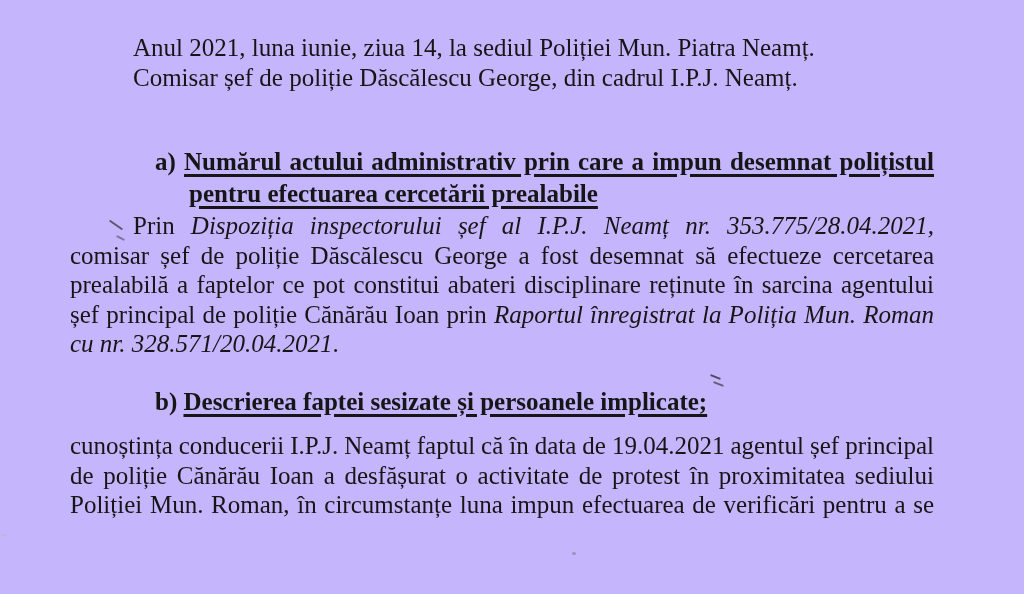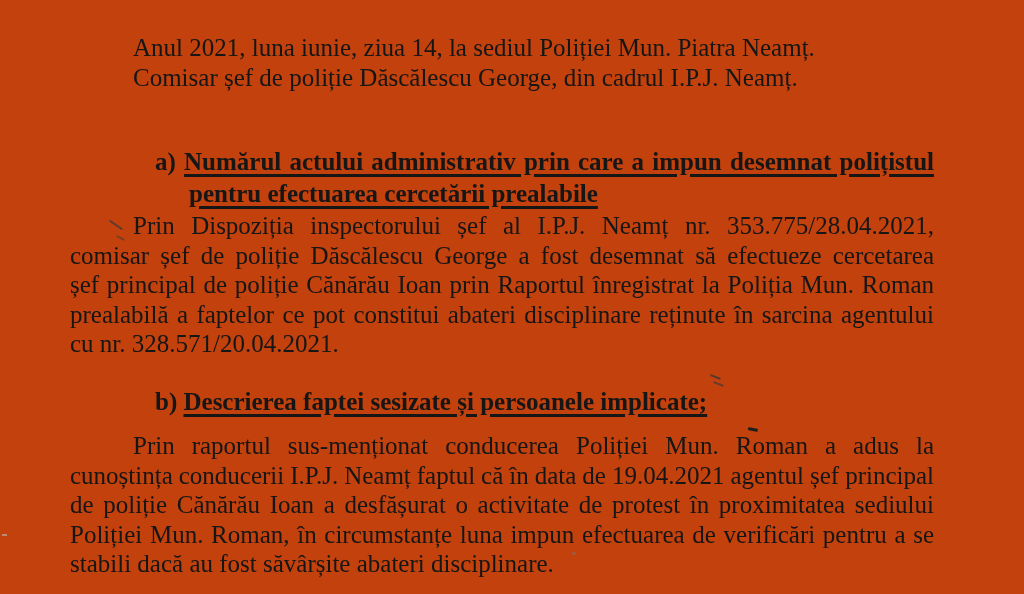--- a/index.html
+++ b/index.html
@@ -1,20 +1,20 @@
 <!DOCTYPE html>
 <html><head>
 <meta charset="utf-8">
 <style>
   html, body { margin: 0; padding: 0; background: #e8e8e8; }
   #page {
     position: relative;
     width: 1024px;
     height: 594px;
-    background: #c2410c;
+    background: #c4b5fd;
     overflow: hidden;
     font-family: "Liberation Serif", "DejaVu Serif", serif;
     font-size: 25px;
     color: #161616;
     -webkit-font-smoothing: antialiased;
   }
   .block { position: absolute; }
   .line { white-space: nowrap; }
   
   .jline { text-align: justify; text-align-last: justify; word-spacing: -1px; }
@@ -35,21 +35,21 @@
 
   
   #para-a { left: 70px; top: 211px; width: 864px; line-height: 29.6px; }
 
   
   #heading-b { left: 155px; top: 386px; width: 779px; line-height: 32px; font-weight: bold; }
 
   
   #para-b { left: 70px; top: 431px; width: 864px; line-height: 29.6px; }
 
-  .it { }
+  .it { font-style: italic; }
 
   
   .accented { position: relative; }
   .accented::before {
     content: "";
     position: absolute;
     left: 12px;
     top: -4px;
     width: 10px;
     height: 2.5px;
@@ -78,35 +78,33 @@
   </div>
 
   <div id="heading-a" class="block">
     <div class="line jline"><span>a)</span> <span class="u">Numărul actului administrativ prin care a impun desemnat polițistul</span></div>
     <div class="line lline h2"><span class="u">pentru efectuarea cercetării prealabile</span></div>
   </div>
 
   <div id="para-a" class="block">
     <div class="line jline indent"><span>Prin</span> <span class="it">Dispoziția inspectorului șef al I.P.J. Neamț nr. 353.775/28.04.2021,</span></div>
     <div class="line jline">comisar șef de poliție Dăscălescu George a fost desemnat să efectueze cercetarea</div>
+    <div class="line jline">prealabilă a faptelor ce pot constitui abateri disciplinare reținute în sarcina agentului</div>
     <div class="line jline"><span>șef principal de poliție Cănărău Ioan prin</span> <span class="it">Raportul înregistrat la Poliția Mun. Roman</span></div>
-    <div class="line jline">prealabilă a faptelor ce pot constitui abateri disciplinare reținute în sarcina agentului</div>
     <div class="line lline"><span class="it">cu nr. 328.571/20.04.2021</span><span>.</span></div>
   </div>
 
   <div id="heading-b" class="block">
     <div class="line lline"><span>b)</span> <span class="u">Descrierea faptei sesizate și persoanele implicate;</span></div>
   </div>
 
   <div id="para-b" class="block">
-    <div class="line jline indent"><span>Prin raportul sus-menționat conducerea Poliției Mun.</span> <span class="accented">Roman</span> <span>a adus la</span></div>
     <div class="line jline">cunoștința conducerii I.P.J. Neamț faptul că în data de 19.04.2021 agentul șef principal</div>
     <div class="line jline">de poliție Cănărău Ioan a desfășurat o activitate de protest în proximitatea sediului</div>
     <div class="line jline">Poliției Mun. Roman, în circumstanțe luna impun efectuarea de verificări pentru a se</div>
-    <div class="line lline">stabili dacă au fost săvârșite abateri disciplinare.</div>
   </div>
 
   <div class="artifact" id="scratch-1"></div>
   <div class="artifact" id="scratch-2"></div>
   <div class="artifact" id="tick-1"></div>
   <div class="artifact" id="tick-2"></div>
   <div class="artifact" id="speck-1"></div>
   <div class="artifact" id="speck-2"></div>
 
 </div>

